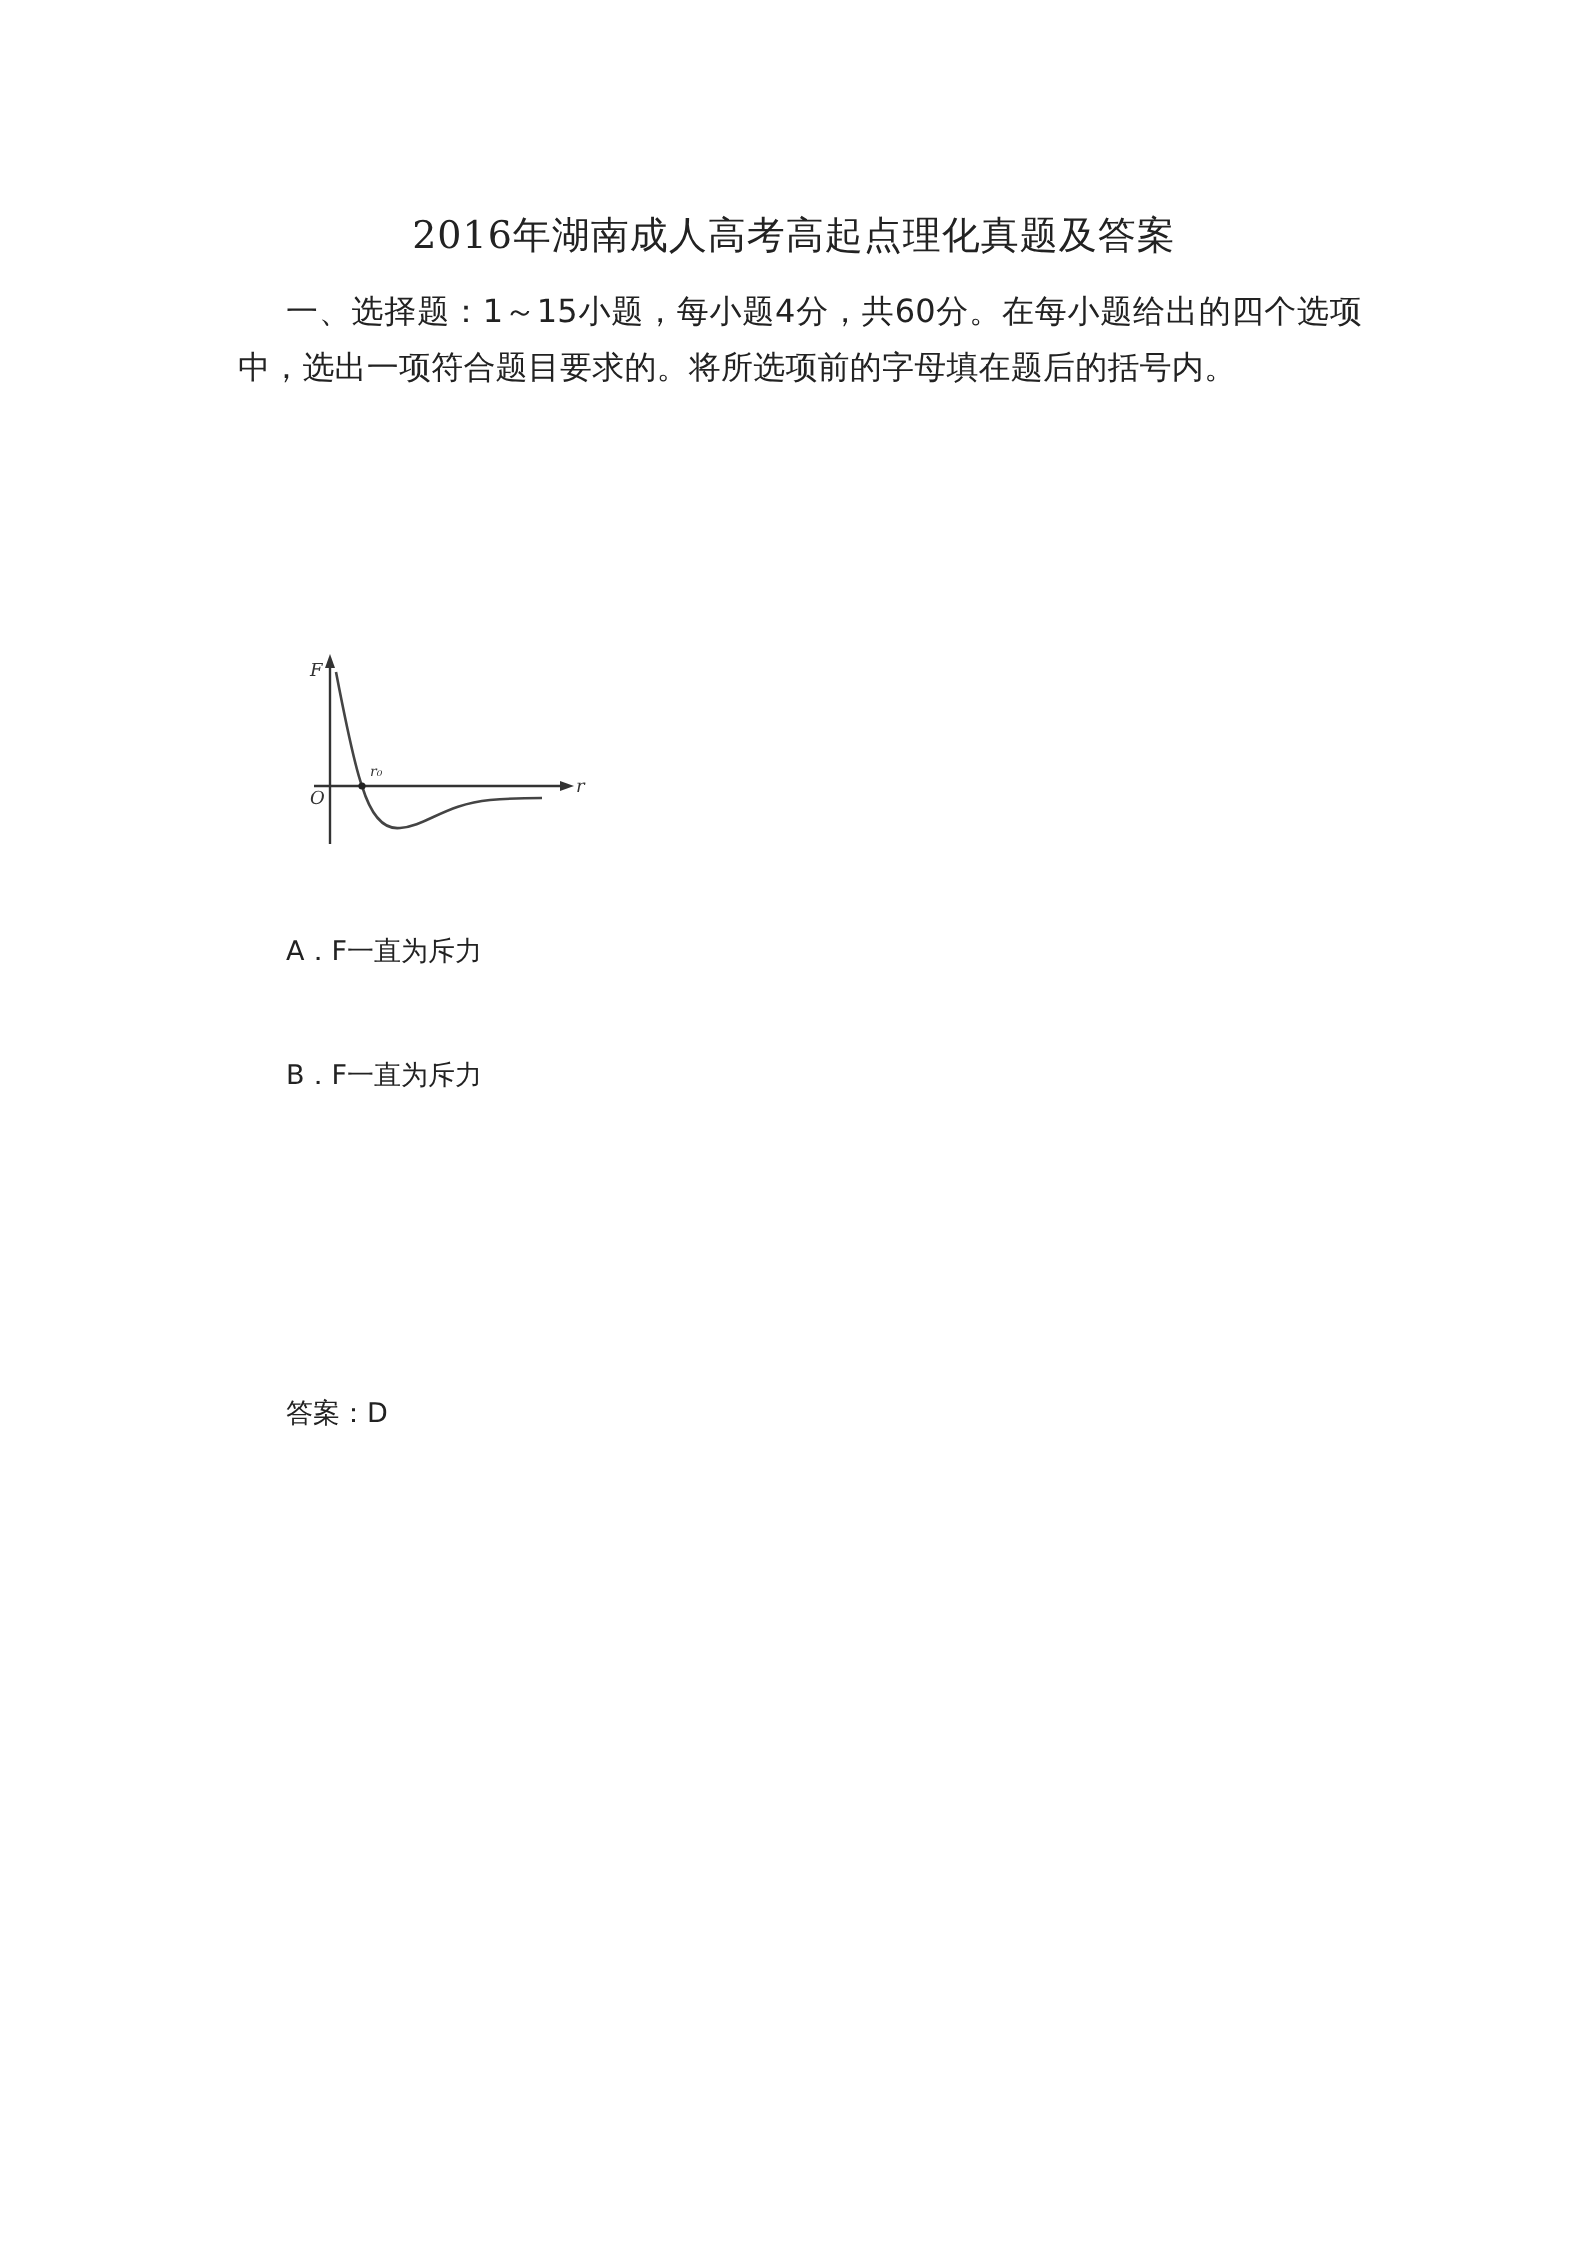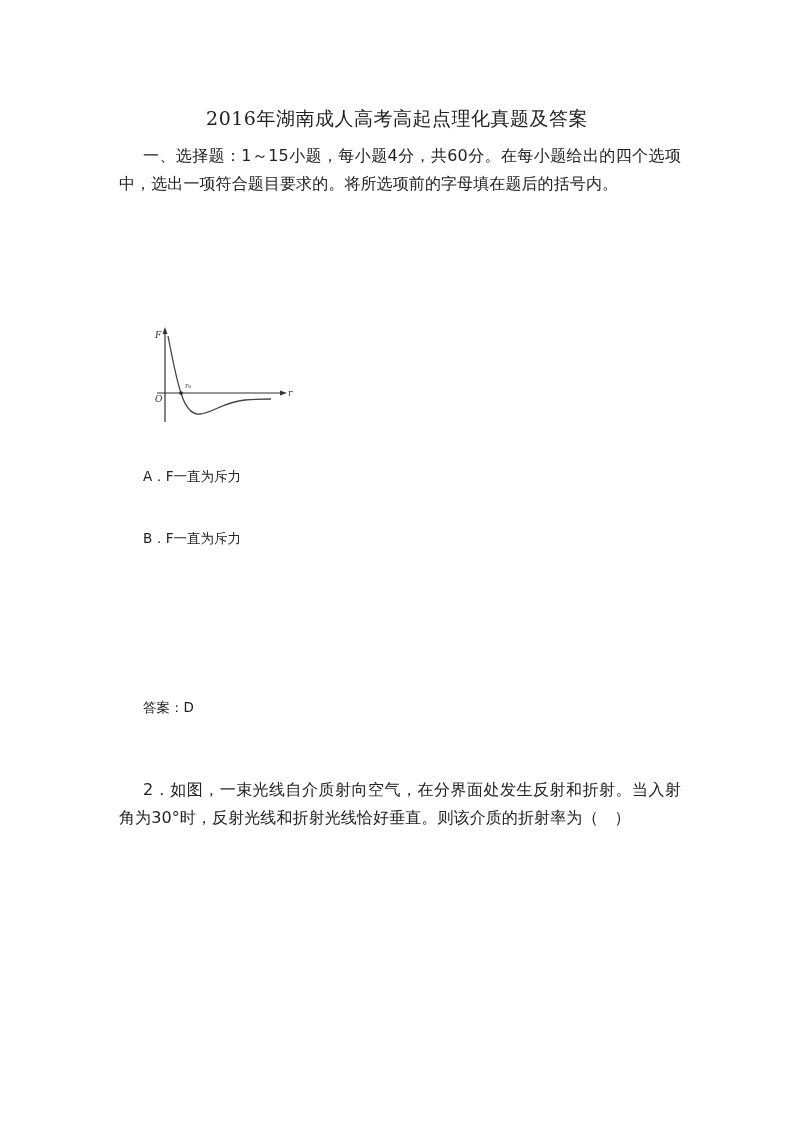--- a/index.html
+++ b/index.html
@@ -86,15 +86,14 @@
       <text x="10" y="80" font-family="DejaVu Serif, serif" font-style="italic" font-size="9" fill="#333">O</text>
       <text x="143" y="74" font-family="DejaVu Serif, serif" font-style="italic" font-size="9" fill="#333">r</text>
     </svg>
   </div>
 
   <div class="line" style="left:143px; top:466px;">A．F一直为斥力</div>
   <div class="line" style="left:143px; top:528px;text-align:right;">B．F一直为斥力</div>
 
   <div class="line" style="left:143px; top:697px;">答案：D</div>
 
-  <div class="para" style="top:776px;">2．如图，一束光线自介质射向空气，在分界面处发生反射和折射。当入射角为30°时，反射光线和折射光线恰好垂直。则该介质的折射率为（　）</div>
 
 </div>
 
 </body></html>

